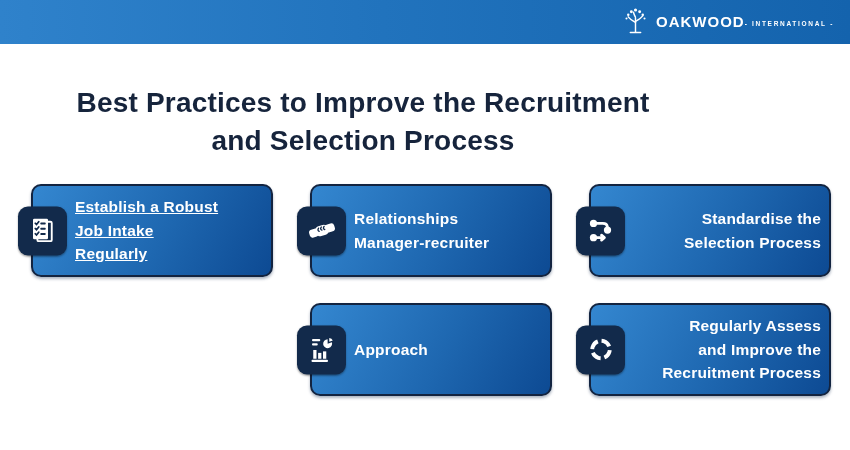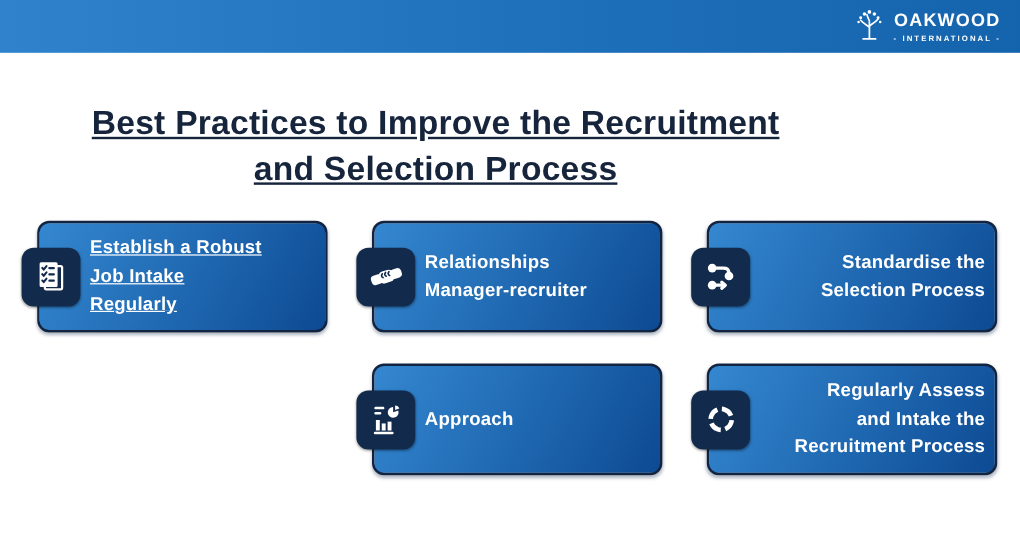--- a/index.html
+++ b/index.html
@@ -4,27 +4,27 @@
 <style>
   * { margin:0; padding:0; box-sizing:border-box; }
   html,body { width:850px; height:450px; }
   body { font-family:"Liberation Sans", sans-serif; background:#ffffff; }
   .canvas { position:relative; width:850px; height:450px; background:#ffffff; overflow:hidden; }
 
   
   .header { position:absolute; top:0; left:0; width:850px; height:44px;
             background:linear-gradient(90deg,#2F82CB 0%,#2173BD 45%,#1463AD 100%); }
   .logo { position:absolute; right:16px; top:6px; display:flex; align-items:center; gap:7px; color:#ffffff; }
-  .logo-text { display:flex; flex-direction:column; align-items:center; }
+  .logo-text { display:flex; flex-direction:row; align-items:center; }
   .logo-name { font-size:15px; font-weight:800; letter-spacing:1px; line-height:1.1; }
   .logo-sub  { font-size:6.5px; font-weight:700; letter-spacing:1.7px; margin-top:2px; white-space:nowrap; }
 
   
   .title { position:absolute; top:84px; left:0; width:726px; text-align:center;
-           color:#16243C; font-size:28px; font-weight:800; line-height:1.36; letter-spacing:0.2px;text-decoration:underline; }
+           color:#16243C; font-size:28px; font-weight:800; line-height:1.36; letter-spacing:0.2px; }
   .title span { display:block; }
 
   
   .card { position:absolute; width:242px; height:93px;
           border:2px solid #132440; border-radius:10px;
           background:linear-gradient(118deg,#3487D0 0%,#1E67B0 55%,#0D4A93 100%);
           box-shadow:0 2px 3px rgba(13,40,76,0.35); color:#ffffff; }
   .r1 { top:184px; } .r2 { top:303px; }
   .c1 { left:31px;text-decoration:underline; } .c2 { left:310px; } .c3 { left:589px;text-align:right; }
 
@@ -165,18 +165,18 @@
   </div>
 
   <div class="card r2 c3">
     <div class="icon-tile">
       <svg viewBox="0 0 24 24">
         <circle cx="12" cy="12" r="7" fill="none" stroke="#ffffff" stroke-width="3.1" stroke-dasharray="8 3" stroke-dashoffset="2" transform="rotate(18 12 12)"></circle>
       </svg>
     </div>
     <div class="card-label">
       <span>Regularly Assess</span>
-      <span>and Intake the</span>
+      <span>and Improve the</span>
       <span>Recruitment Process</span>
     </div>
   </div>
 
 </div>
 
 </body></html>

